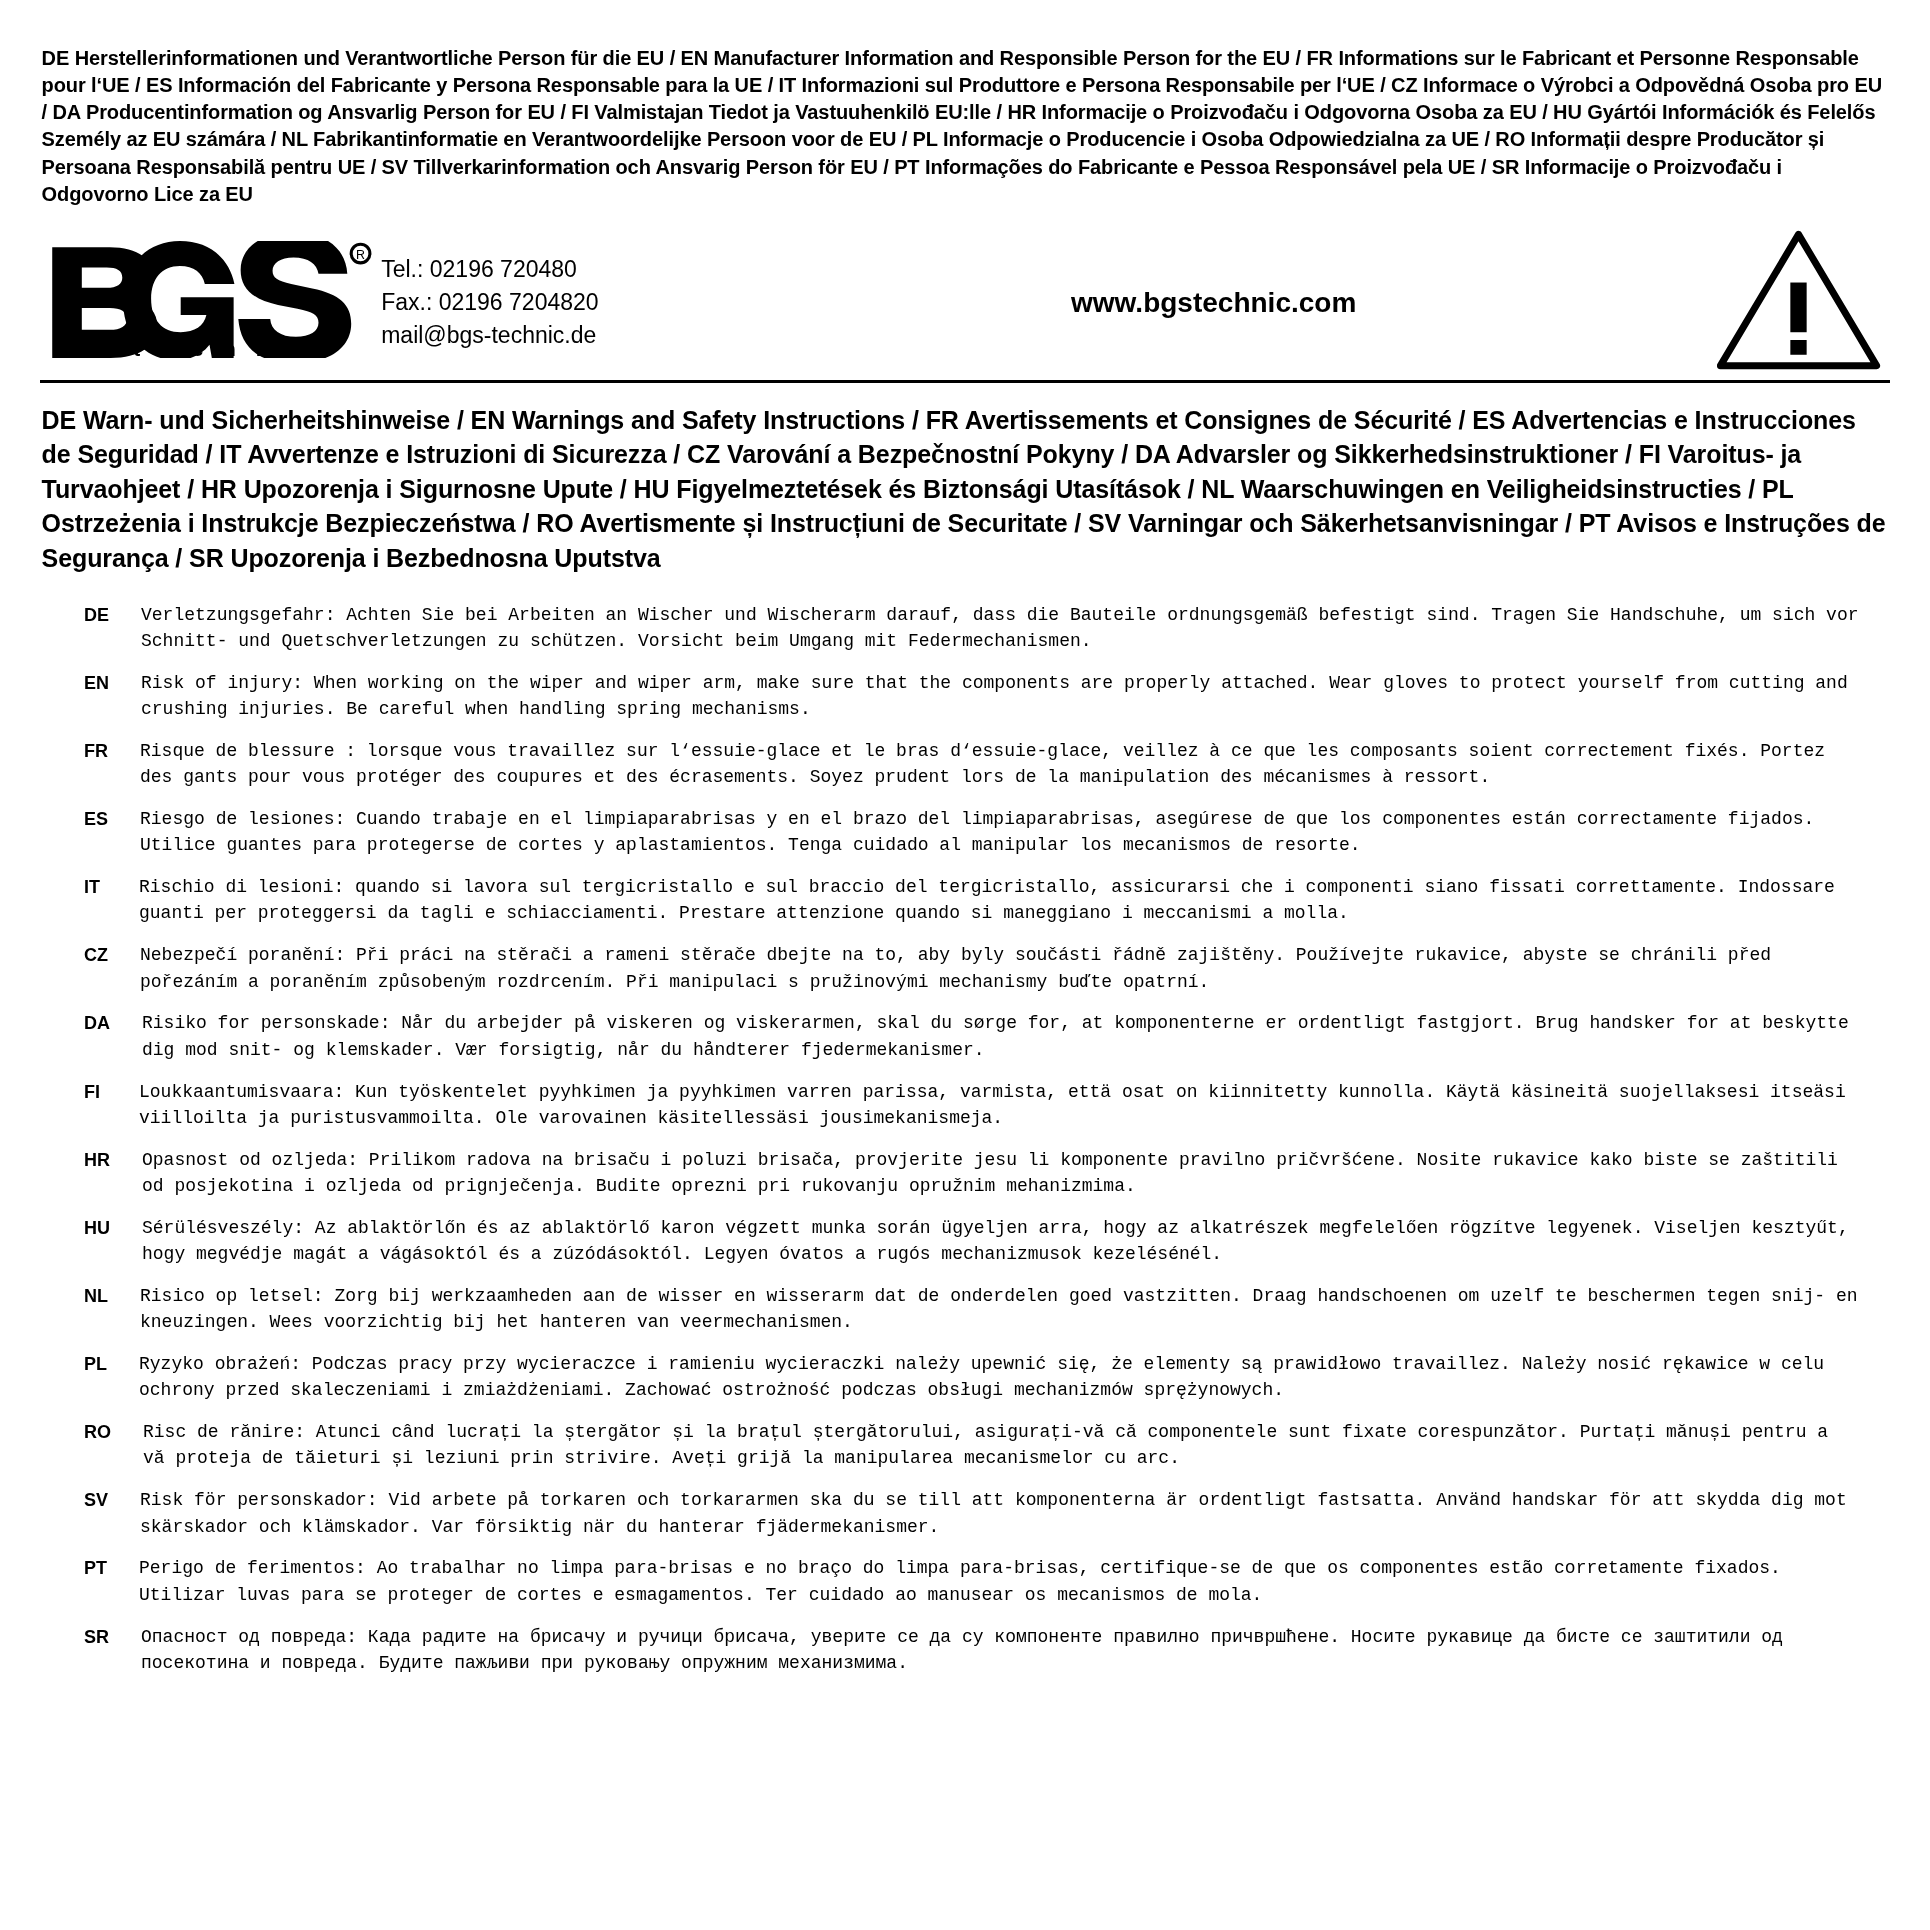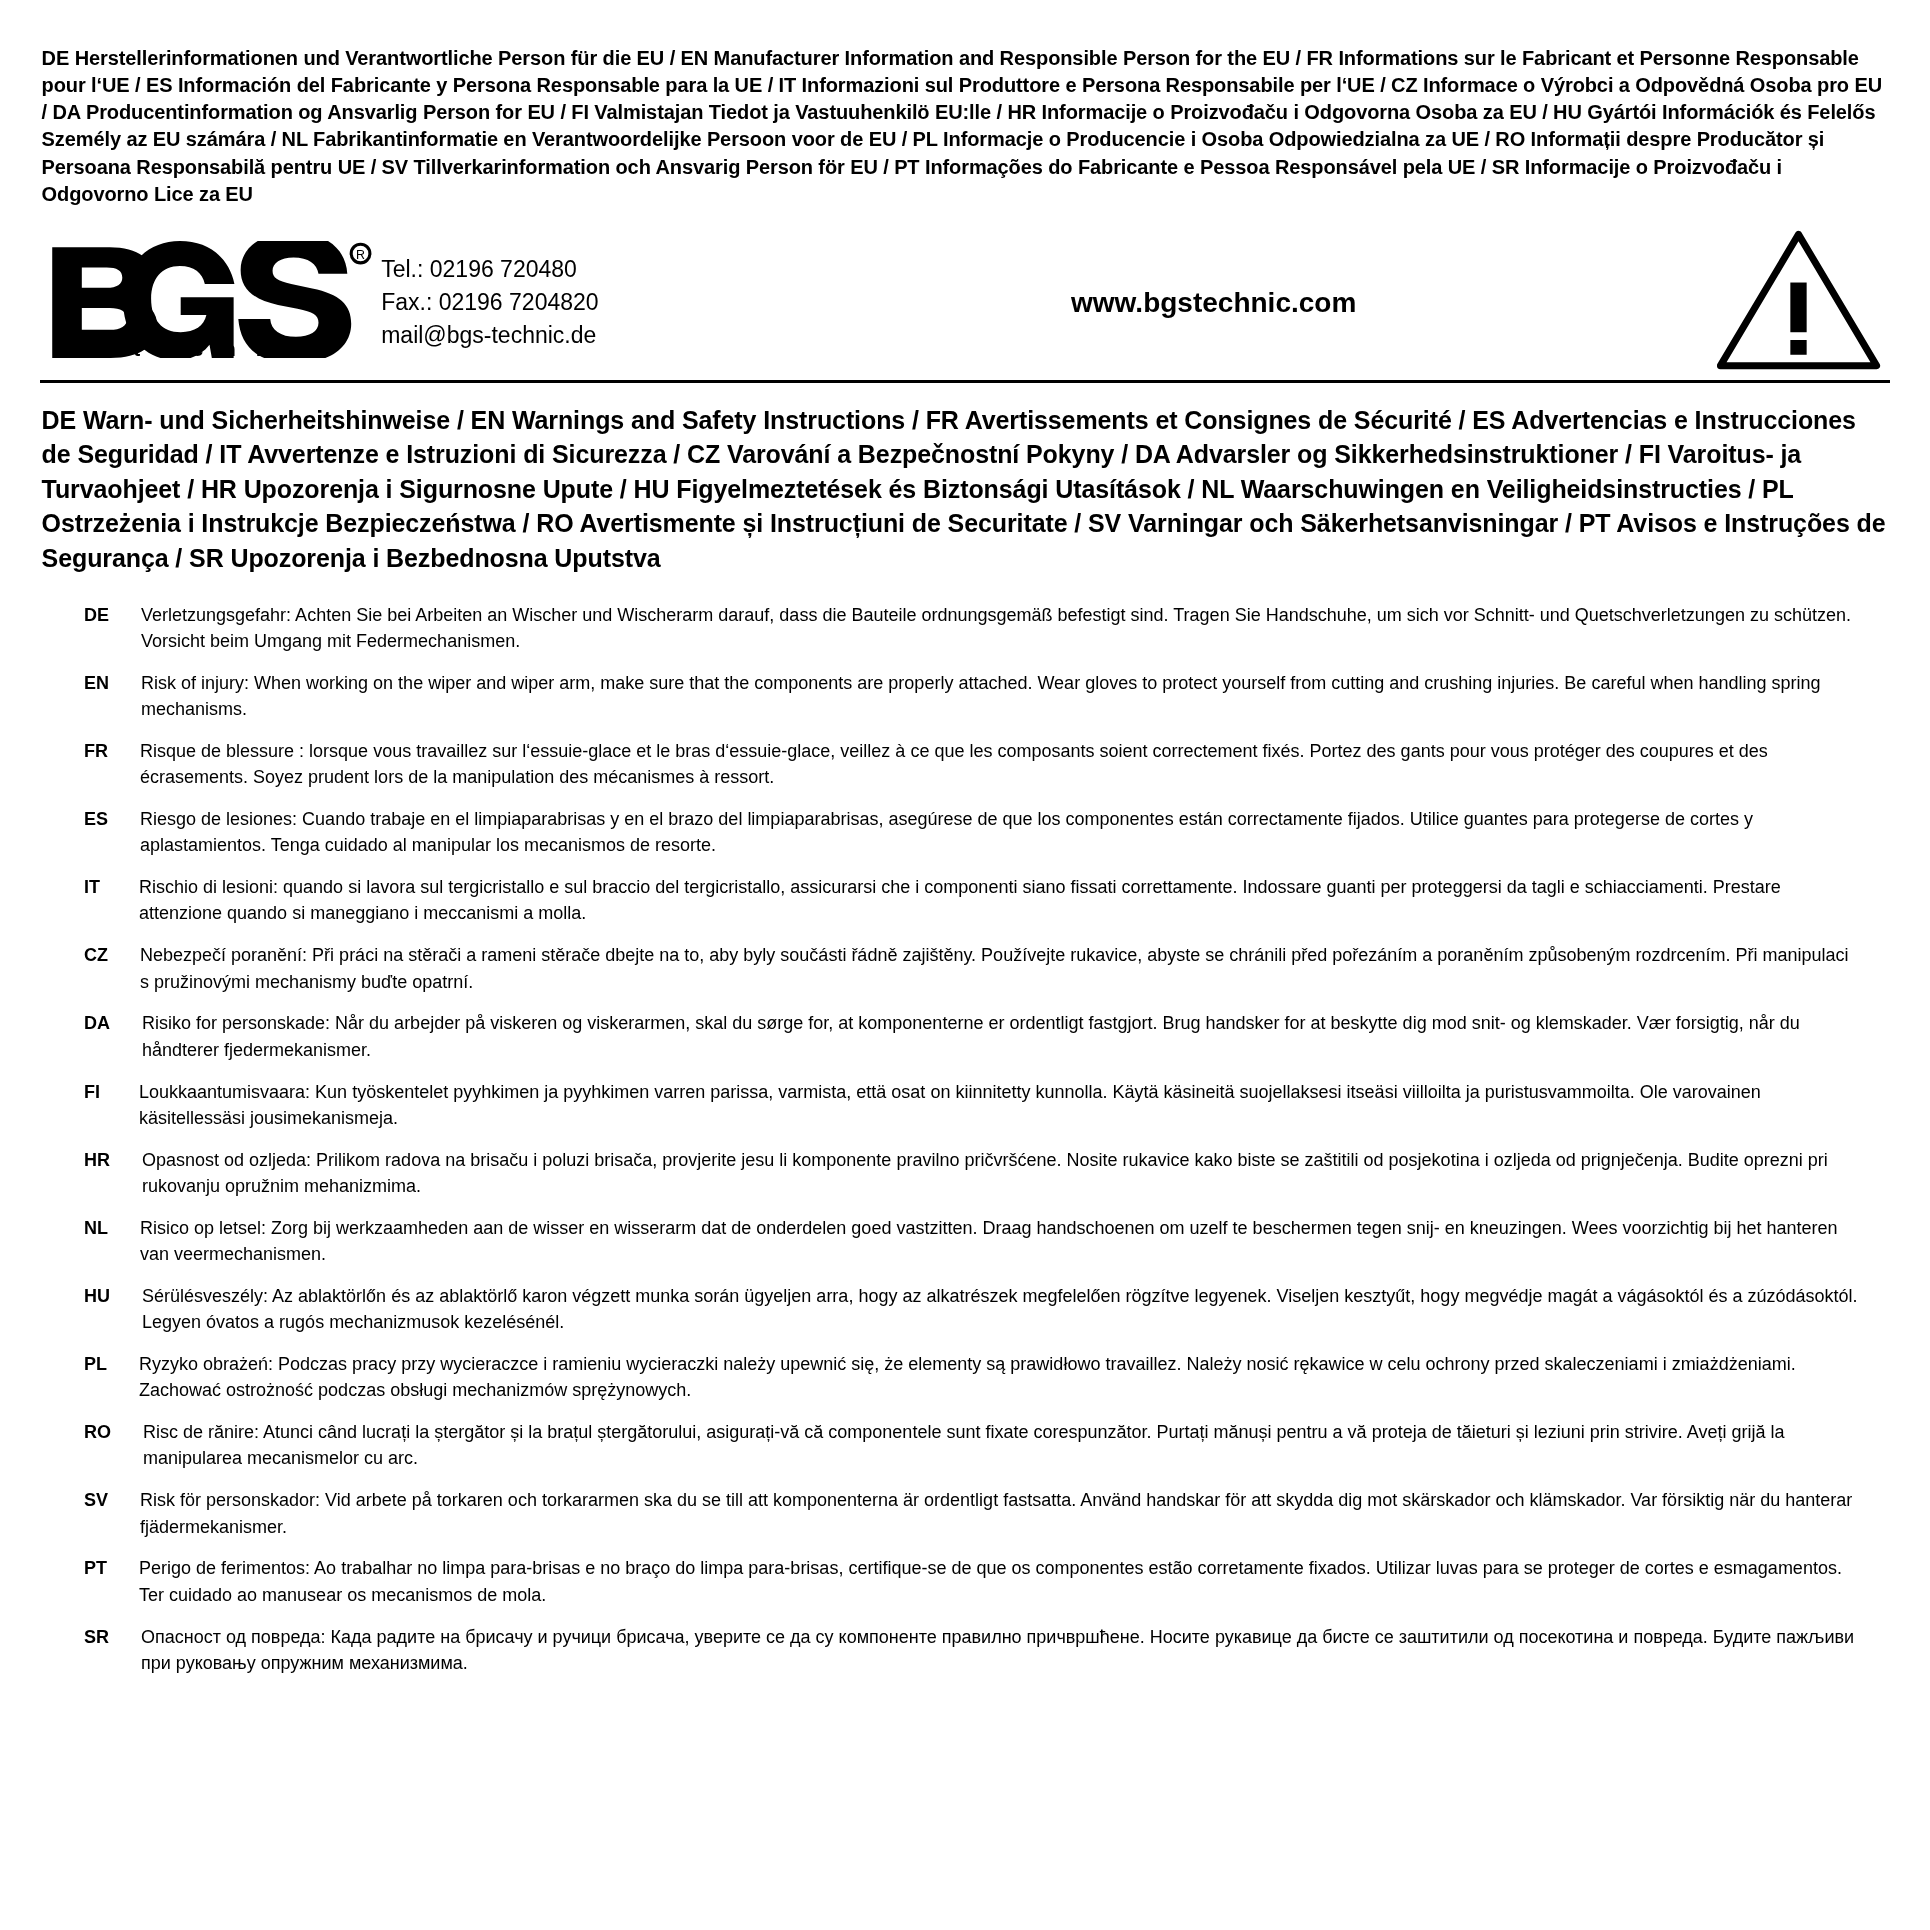--- a/index.html
+++ b/index.html
@@ -101,20 +101,21 @@
     line-height: 1.45;
     padding-left: 44px;
     box-sizing: border-box;
   }
   .lang-text {
     flex: 1 1 auto;
     font-size: 18px;
     line-height: 1.46;
     padding-right: 30px;
     max-width: 1763px;
+    font-family: Liberation Mono, monospace;
   }
 </style>
 </head>
 <body>
 
 <div class="page">
 
   <div class="top-heading">DE Herstellerinformationen und Verantwortliche Person für die EU  /  EN Manufacturer Information and Responsible Person for the EU  /  FR Informations sur le Fabricant et Personne Responsable pour l‘UE  /  ES Información del Fabricante y Persona Responsable para la UE  /  IT Informazioni sul Produttore e Persona Responsabile per l‘UE  /  CZ Informace o Výrobci a Odpovědná Osoba pro EU  /  DA Producentinformation og Ansvarlig Person for EU  /  FI Valmistajan Tiedot ja Vastuuhenkilö EU:lle  /  HR Informacije o Proizvođaču i Odgovorna Osoba za EU  /  HU Gyártói Információk és Felelős Személy az EU számára  /  NL Fabrikantinformatie en Verantwoordelijke Persoon voor de EU  /  PL Informacje o Producencie i Osoba Odpowiedzialna za UE  /  RO Informații despre Producător și Persoana Responsabilă pentru UE  /  SV Tillverkarinformation och Ansvarig Person för EU  /  PT Informações do Fabricante e Pessoa Responsável pela UE  /  SR Informacije o Proizvođaču i Odgovorno Lice za EU</div>
 
   <div class="header-block">
@@ -199,30 +200,30 @@
       <div class="lang-code">FI</div>
       <div class="lang-text">Loukkaantumisvaara: Kun työskentelet pyyhkimen ja pyyhkimen varren parissa, varmista, että osat on kiinnitetty kunnolla. Käytä käsineitä suojellaksesi itseäsi viilloilta ja puristusvammoilta. Ole varovainen käsitellessäsi jousimekanismeja.</div>
     </div>
 
     <div class="lang-row">
       <div class="lang-code">HR</div>
       <div class="lang-text">Opasnost od ozljeda: Prilikom radova na brisaču i poluzi brisača, provjerite jesu li komponente pravilno pričvršćene. Nosite rukavice kako biste se zaštitili od posjekotina i ozljeda od prignječenja. Budite oprezni pri rukovanju opružnim mehanizmima.</div>
     </div>
 
     <div class="lang-row">
+      <div class="lang-code">HU</div>
+      <div class="lang-text">Sérülésveszély: Az ablaktörlőn és az ablaktörlő karon végzett munka során ügyeljen arra, hogy az alkatrészek megfelelően rögzítve legyenek. Viseljen kesztyűt, hogy megvédje magát a vágásoktól és a zúzódásoktól. Legyen óvatos a rugós mechanizmusok kezelésénél.</div>
+    </div>
+
+    <div class="lang-row">
       <div class="lang-code">NL</div>
       <div class="lang-text">Risico op letsel: Zorg bij werkzaamheden aan de wisser en wisserarm dat de onderdelen goed vastzitten. Draag handschoenen om uzelf te beschermen tegen snij- en kneuzingen. Wees voorzichtig bij het hanteren van veermechanismen.</div>
     </div>
 
     <div class="lang-row">
-      <div class="lang-code">HU</div>
-      <div class="lang-text">Sérülésveszély: Az ablaktörlőn és az ablaktörlő karon végzett munka során ügyeljen arra, hogy az alkatrészek megfelelően rögzítve legyenek. Viseljen kesztyűt, hogy megvédje magát a vágásoktól és a zúzódásoktól. Legyen óvatos a rugós mechanizmusok kezelésénél.</div>
-    </div>
-
-    <div class="lang-row">
       <div class="lang-code">PL</div>
       <div class="lang-text">Ryzyko obrażeń: Podczas pracy przy wycieraczce i ramieniu wycieraczki należy upewnić się, że elementy są prawidłowo travaillez. Należy nosić rękawice w celu ochrony przed skaleczeniami i zmiażdżeniami. Zachować ostrożność podczas obsługi mechanizmów sprężynowych.</div>
     </div>
 
     <div class="lang-row">
       <div class="lang-code">RO</div>
       <div class="lang-text">Risc de rănire: Atunci când lucrați la ștergător și la brațul ștergătorului, asigurați-vă că componentele sunt fixate corespunzător. Purtați mănuși pentru a vă proteja de tăieturi și leziuni prin strivire. Aveți grijă la manipularea mecanismelor cu arc.</div>
     </div>
 
     <div class="lang-row">

